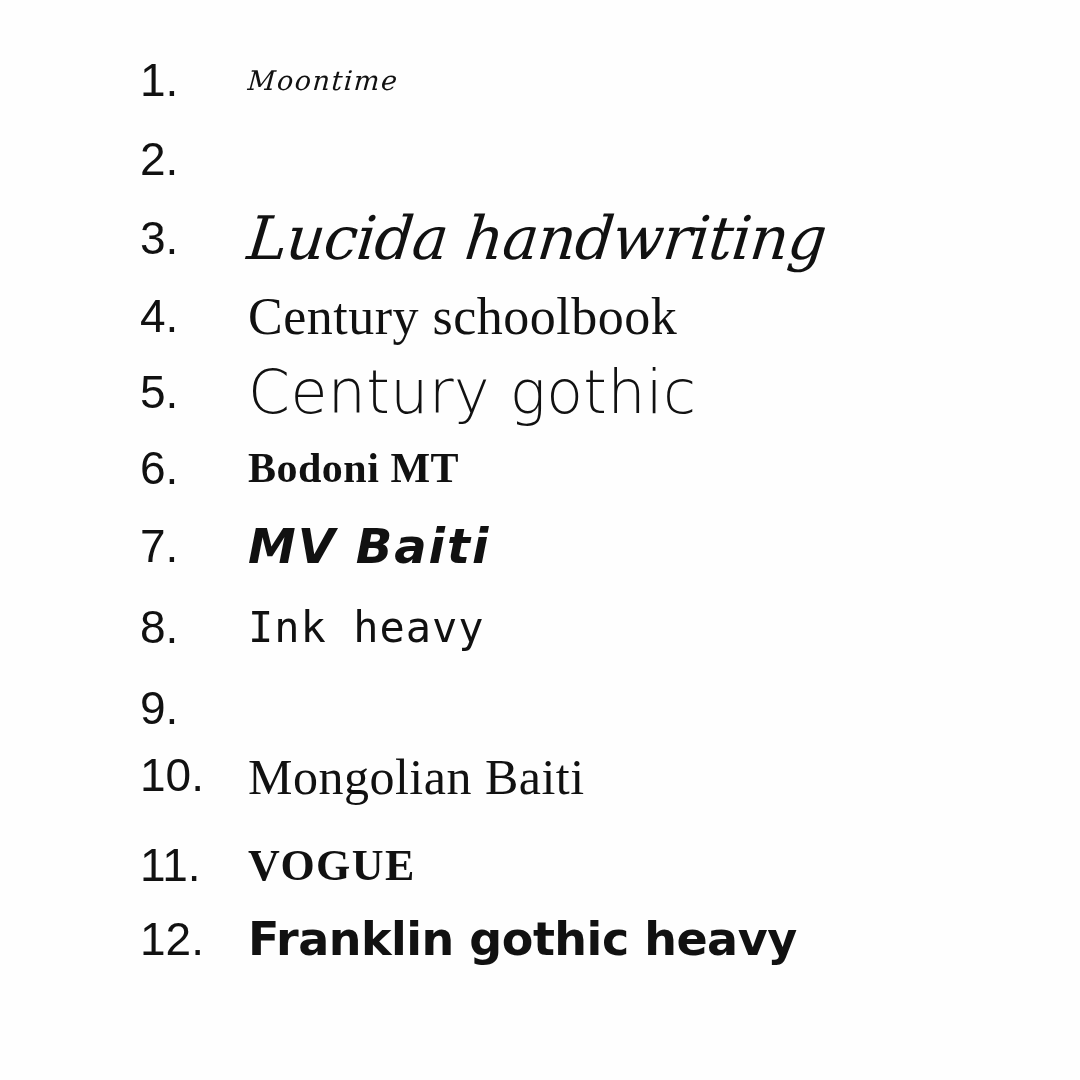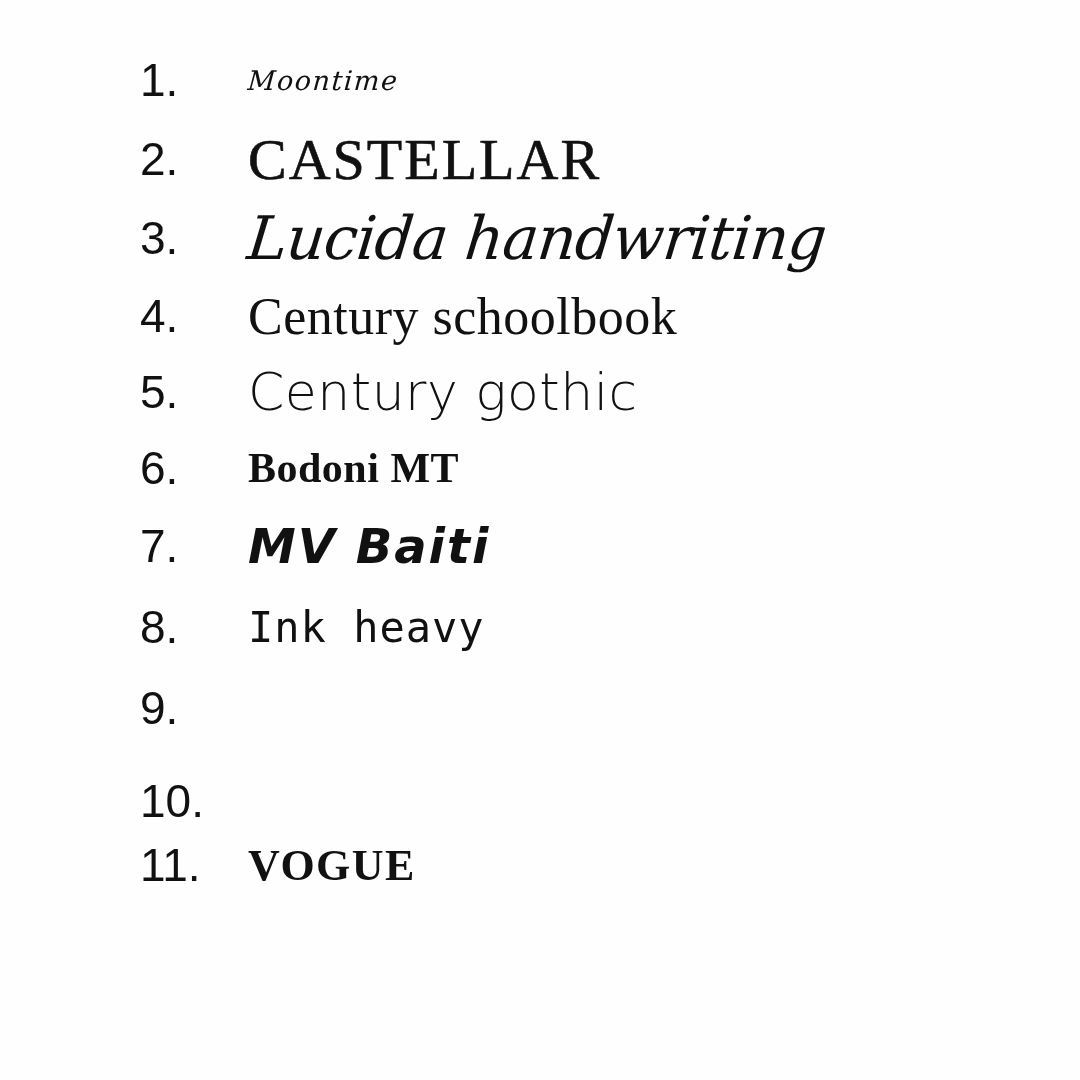--- a/index.html
+++ b/index.html
@@ -89,21 +89,21 @@
   .s4 {
     font-family: "Liberation Serif", serif;
     font-size: 52px;
     font-weight: 400;
     letter-spacing: 0.5px;
   }
   .r4 { height: 76px; align-items: center; }
 
   .s5 {
     font-family: "DejaVu Sans", sans-serif;
-    font-size: 52px;
+    font-size: 60px;
     font-weight: 300;
     letter-spacing: 0.5px;
   }
   .r5 { height: 76px; align-items: center; }
 
   .s6 {
     font-family: "Liberation Serif", serif;
     font-size: 42px;
     font-weight: 700;
     letter-spacing: 0.5px;
@@ -134,21 +134,21 @@
     letter-spacing: 0px;
   }
   .r9 { height: 80px; align-items: center; }
 
   .s10 {
     font-family: "Liberation Serif", serif;
     font-size: 50px;
     font-weight: 400;
     letter-spacing: 0.5px;
   }
-  .r10 { height: 80px; align-items: flex-end; }
+  .r10 { height: 80px; align-items: flex-start; }
 
   .s11 {
     font-family: "Liberation Serif", serif;
     font-size: 44px;
     font-weight: 700;
     letter-spacing: 1.5px;
   }
   .r11 { height: 74px; align-items: center; justify-content: flex-end; }
 
   .s12 {
@@ -165,21 +165,20 @@
 <div class="page">
   <ol class="font-list">
 
     <li class="font-row r1">
       <span class="row-num">1.</span>
       <span class="row-sample s1">Moontime</span>
     </li>
 
     <li class="font-row r2">
       <span class="row-num">2.</span>
-      <span class="row-sample s2">CASTELLAR</span>
     </li>
 
     <li class="font-row r3">
       <span class="row-num">3.</span>
       <span class="row-sample s3">Lucida handwriting</span>
     </li>
 
     <li class="font-row r4">
       <span class="row-num">4.</span>
       <span class="row-sample s4">Century schoolbook</span>
@@ -204,22 +203,27 @@
       <span class="row-num">8.</span>
       <span class="row-sample s8">Ink heavy</span>
     </li>
 
     <li class="font-row r9">
       <span class="row-num">9.</span>
     </li>
 
     <li class="font-row r10">
       <span class="row-num">10.</span>
+      <span class="row-sample s10">Mongolian Baiti</span>
     </li>
 
     <li class="font-row r11">
       <span class="row-num">11.</span>
       <span class="row-sample s11">VOGUE</span>
     </li>
 
+    <li class="font-row r12">
+      <span class="row-num">12.</span>
+      <span class="row-sample s12">Franklin gothic heavy</span>
+    </li>
 
   </ol>
 </div>
 
 </body></html>

